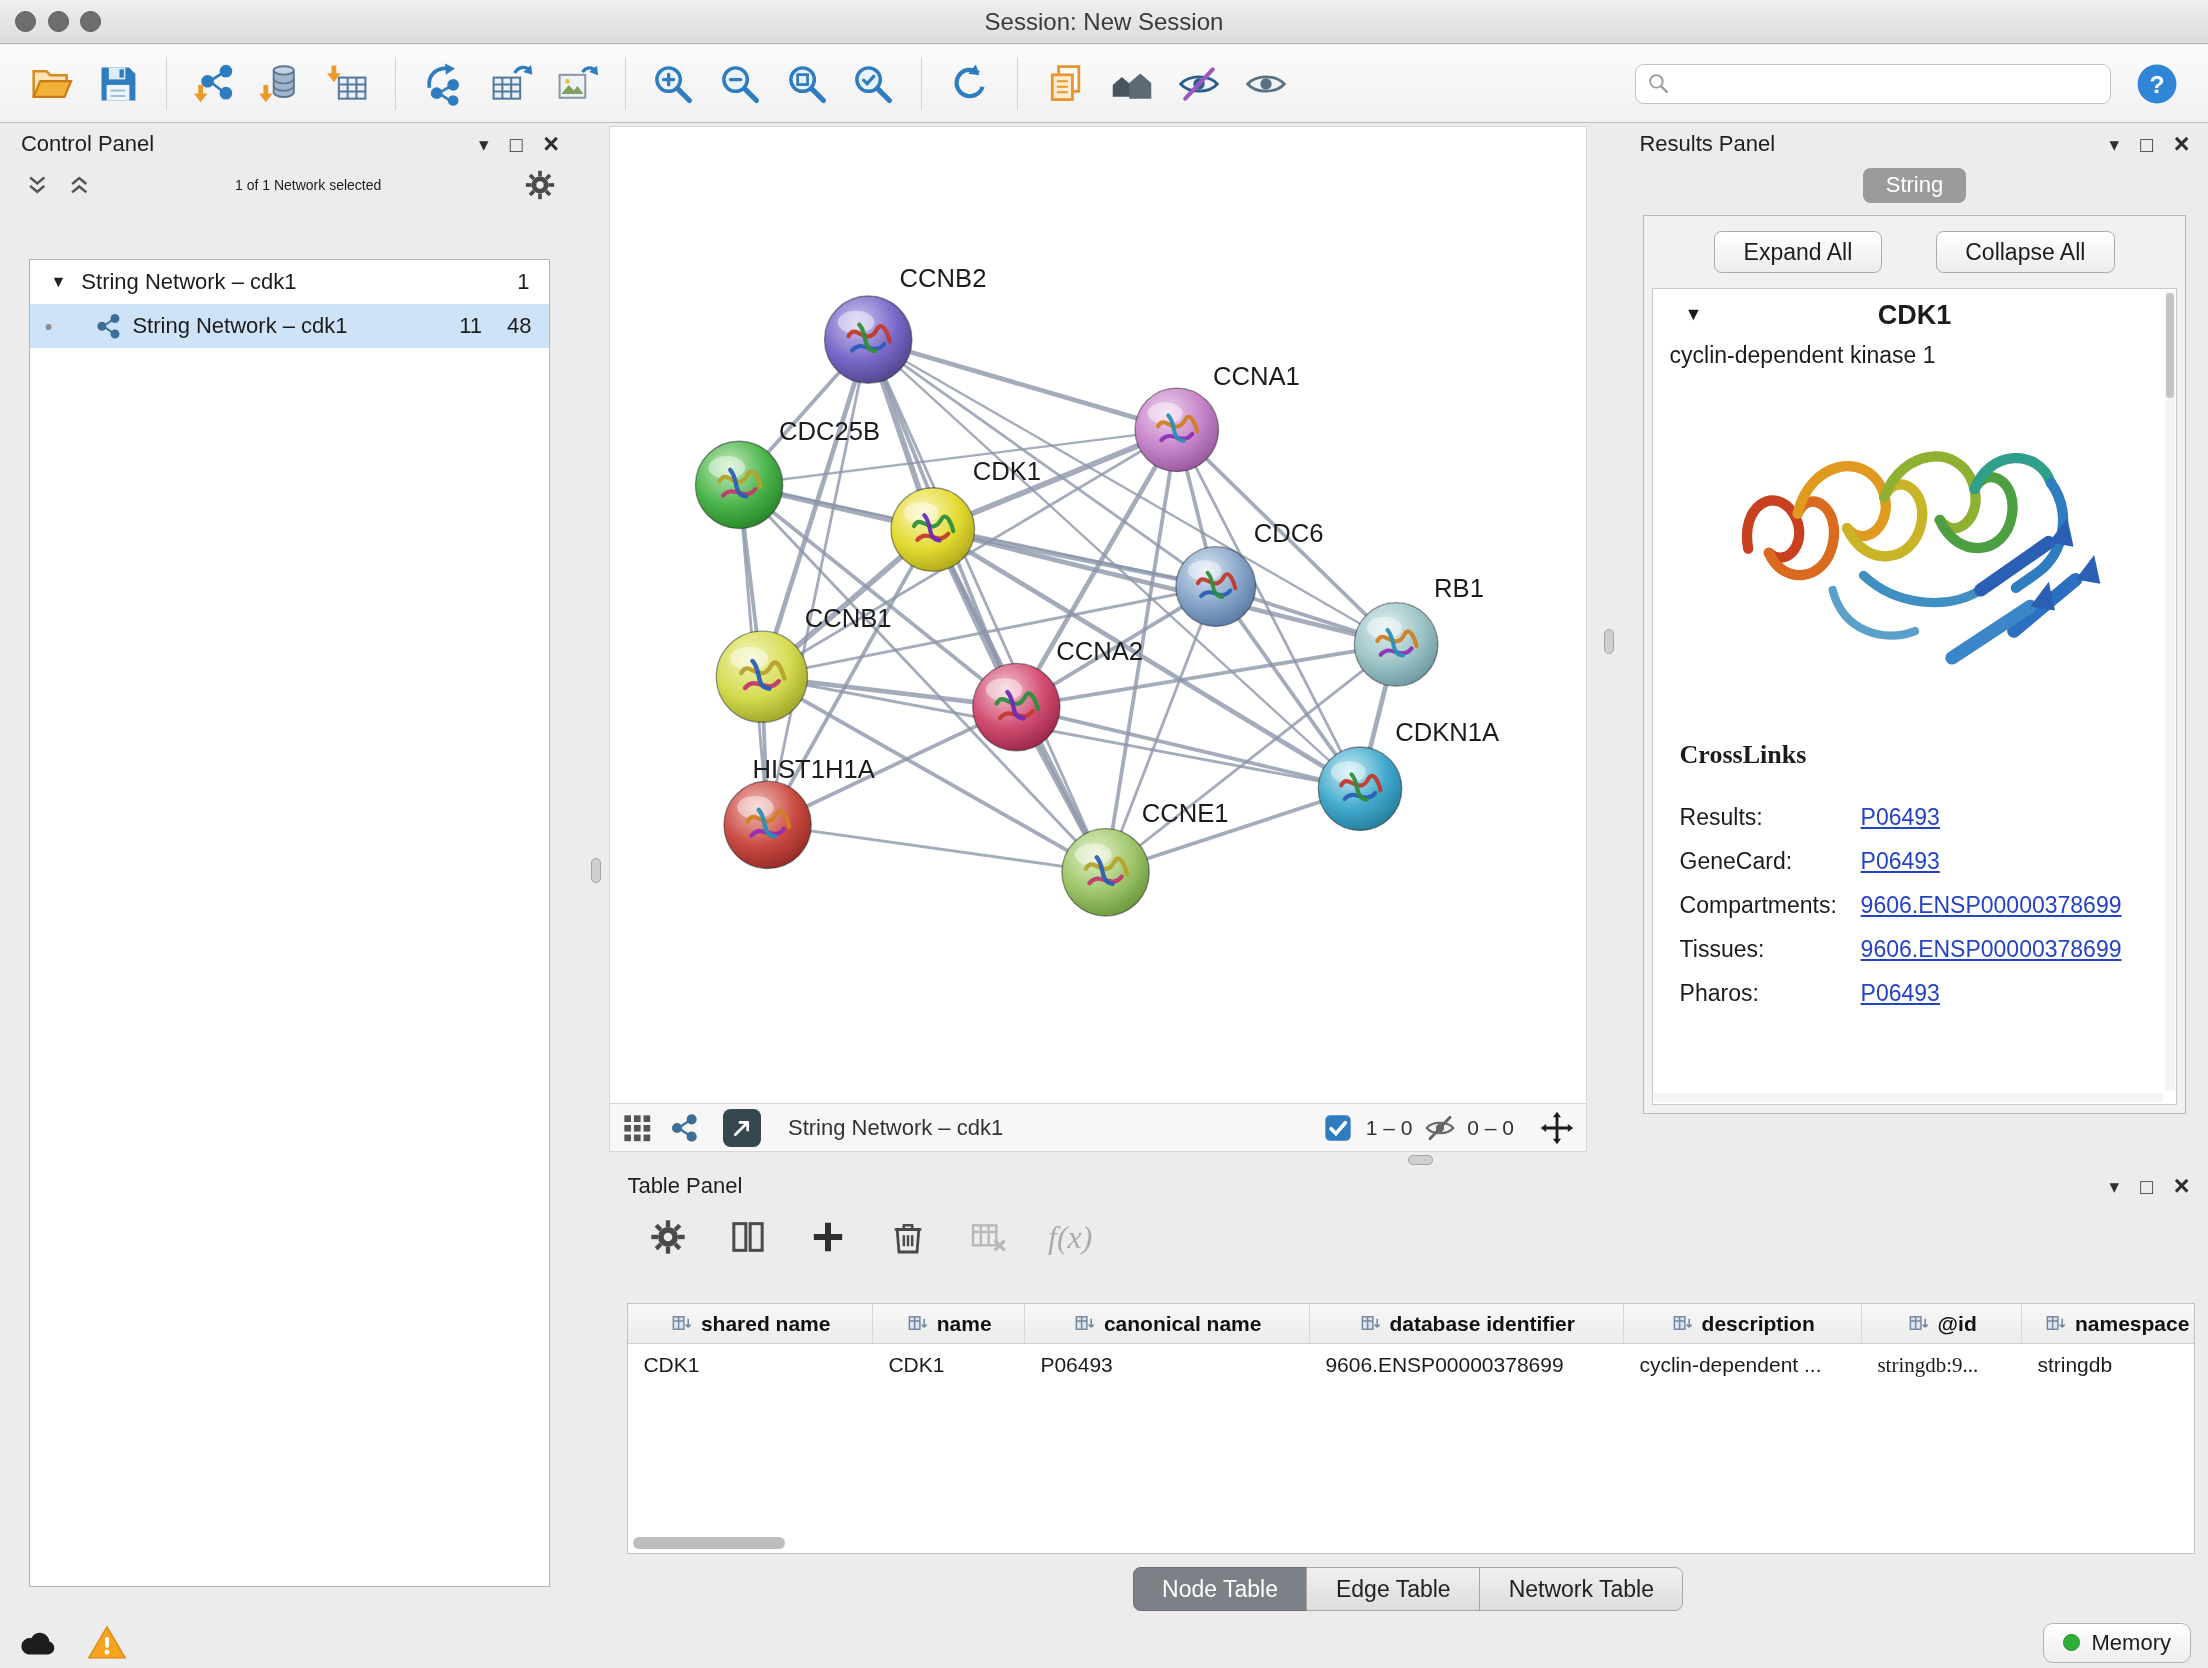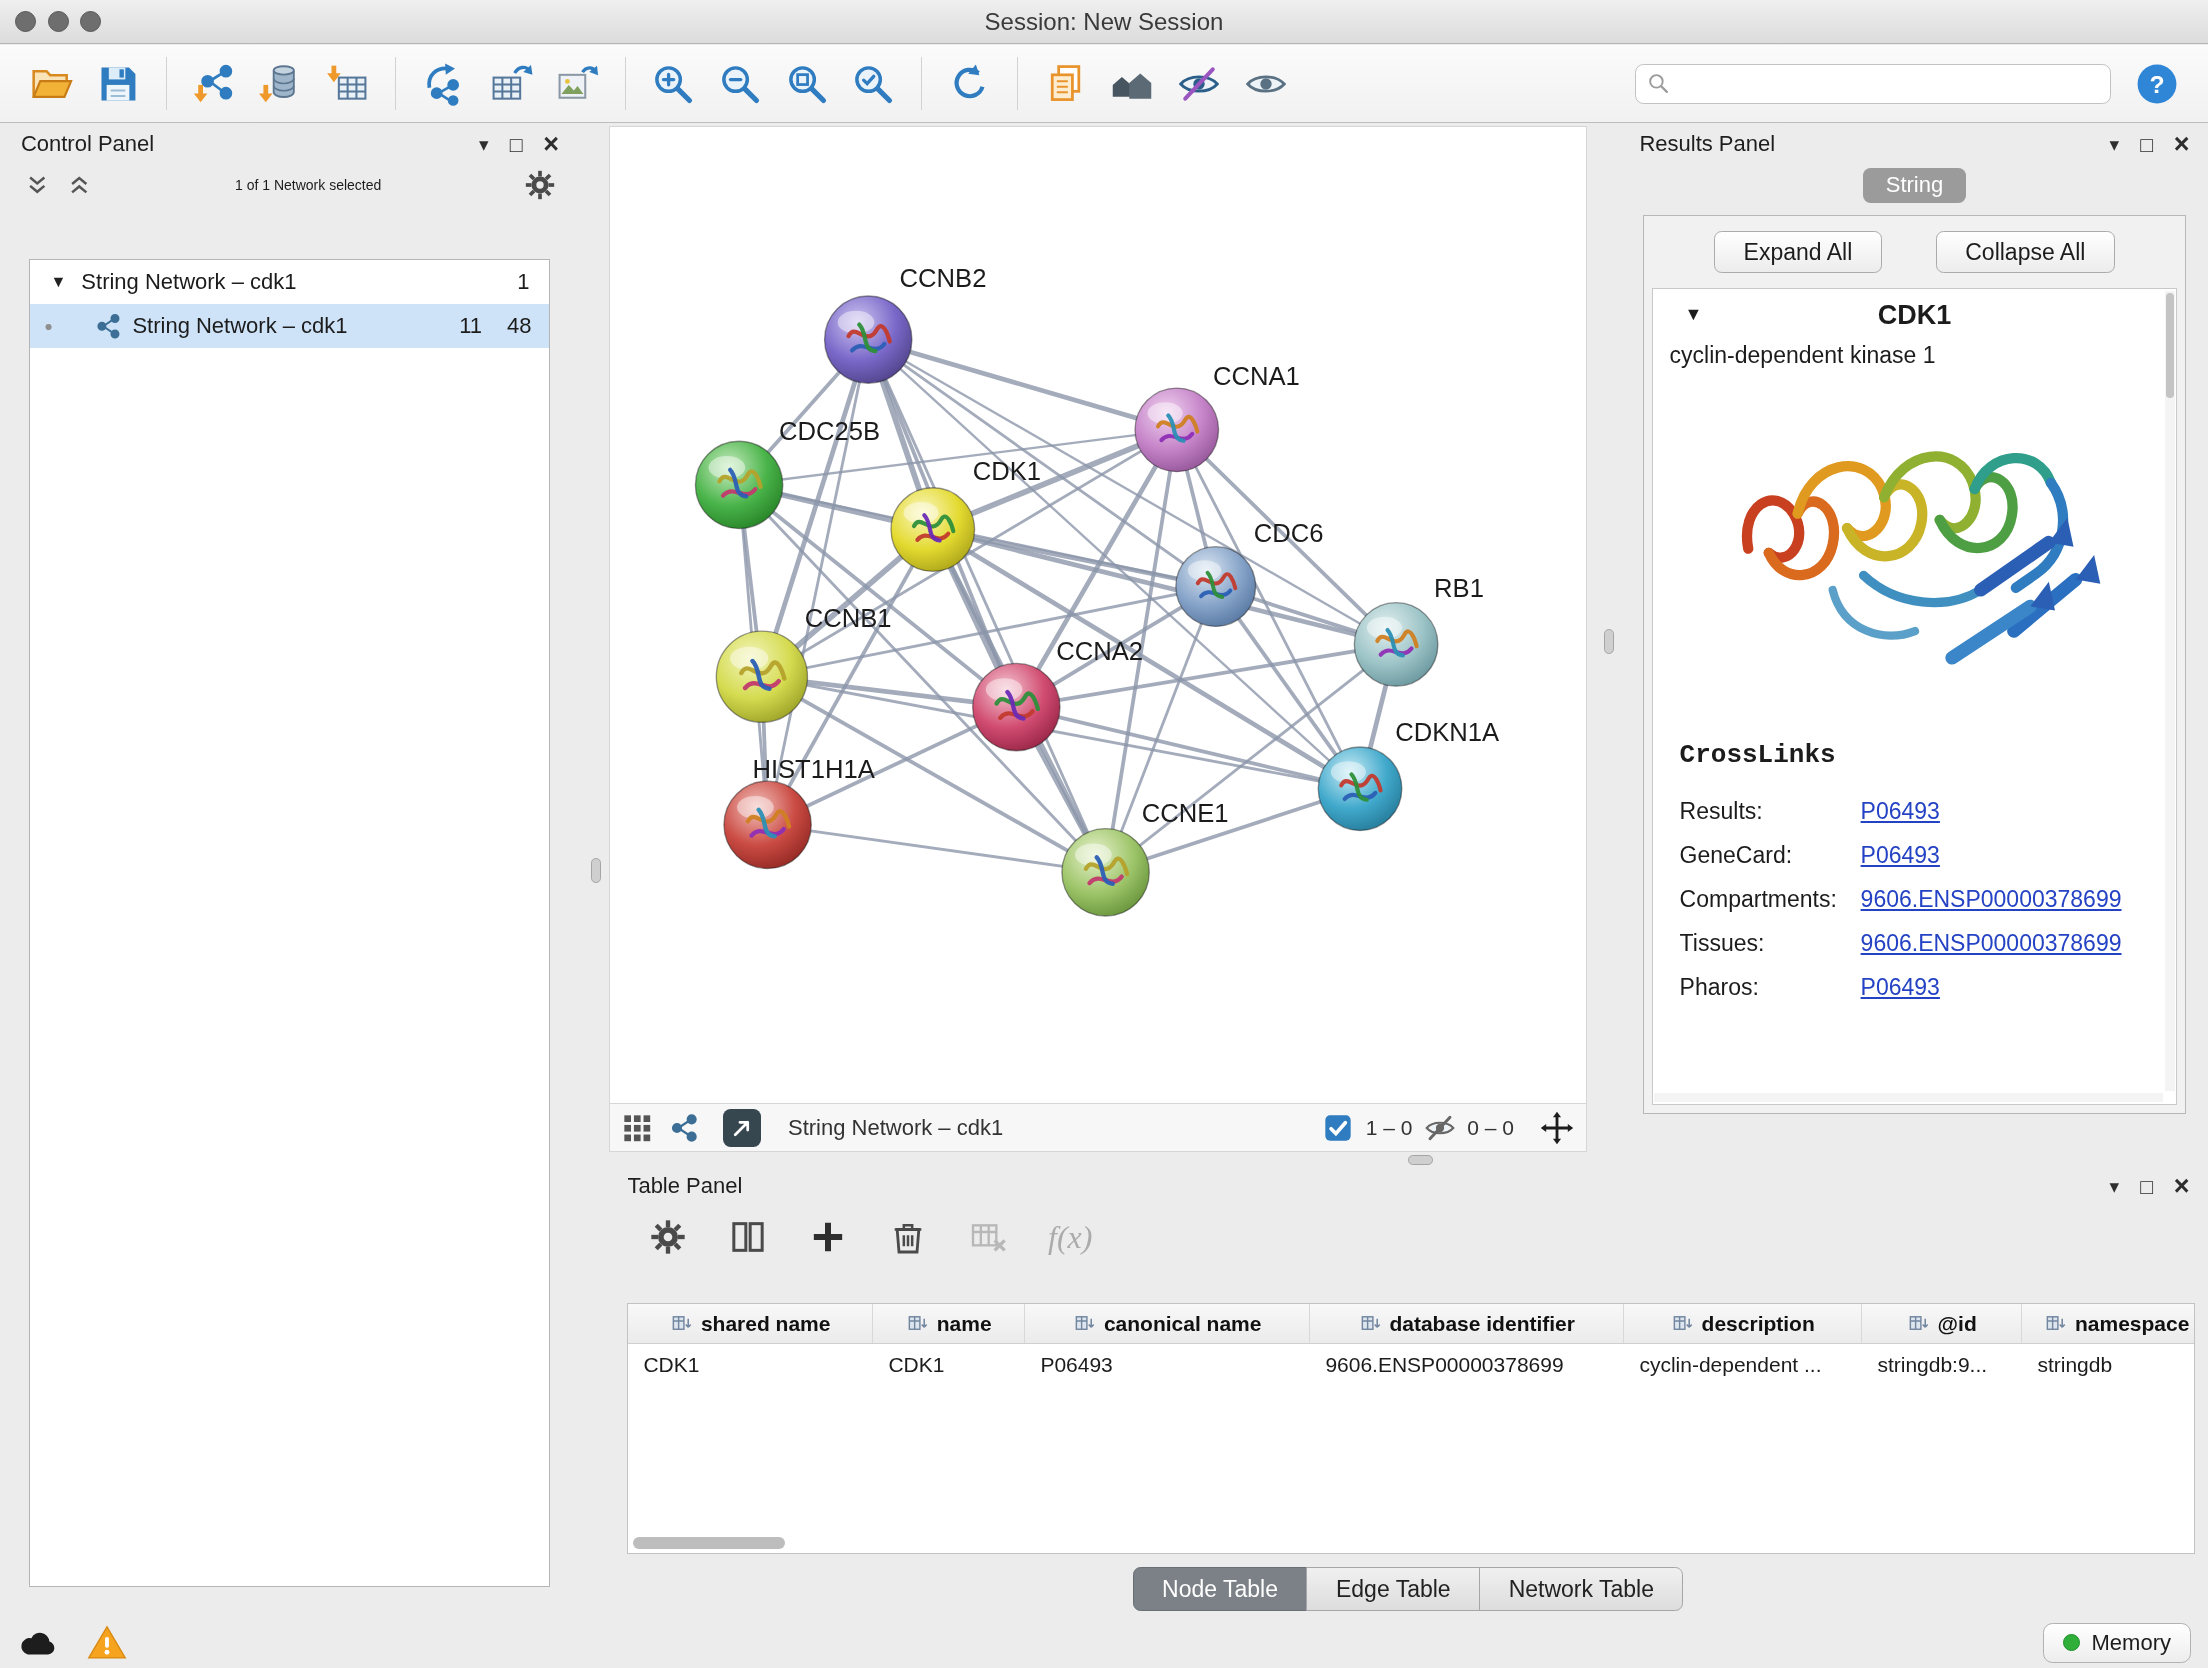--- a/index.html
+++ b/index.html
@@ -94,21 +94,21 @@
   .rp-btn{height:42px;padding:0 28.5px;display:flex;align-items:center;border:1px solid #ababab;
           border-radius:7.6px;background:linear-gradient(#ffffff,#ececec);font-size:23px;cursor:pointer}
   .rp-content{position:absolute;left:7.6px;right:7.6px;top:72px;bottom:7.6px;background:#fff;
               border:1px solid #c9c9c9;overflow:hidden}
   .sec-head{position:relative;height:53px}
   .sec-head .caret{position:absolute;left:32px;top:15px;font-size:18px;cursor:pointer}
   .sec-head .name{position:absolute;left:0;right:0;top:11.4px;text-align:center;font-size:27px;font-weight:bold}
   .sec-desc{font-size:23px;padding-left:17px}
   .protein-img{display:block;width:418px;height:350px;margin:15px auto 0}
   .cl-wrap{padding-left:27px;margin-top:5.7px}
-  .cl-title{font-family:Liberation Mono, monospace;font-size:26px;font-weight:bold;margin-bottom:20px}
+  .cl-title{font-family:Liberation Serif, serif;font-size:26px;font-weight:bold;margin-bottom:26px}
   .cl-row{display:flex;align-items:center;height:44px}
   .cl-label{width:181px;font-size:23px}
   .cl-link{font-size:23px;color:#2443c4;text-decoration:underline;cursor:pointer}
   .rp-vscroll{position:absolute;top:1.9px;right:1.9px;bottom:13.3px;width:9.5px;background:#f4f4f4}
   .rp-vthumb{position:absolute;top:1.9px;left:1px;width:7.6px;height:105px;background:#c4c4c4;border-radius:3.8px;cursor:pointer}
   .rp-hscroll{position:absolute;left:1.9px;bottom:1.9px;right:13.3px;height:9.5px;background:#f4f4f4}
 
   
   #table-panel{left:616px;top:1168px;width:1585px;height:451px}
   .tp-toolbar{display:flex;align-items:center;gap:40px;padding:13.3px 0 7.6px 32px}
@@ -896,21 +896,21 @@
           <span>namespace</span>
         </div>
       </div>
     <div>
         <div class="t-row">
           <div class="t-cell" style="width: 245px;">CDK1</div>
           <div class="t-cell" style="width: 152px;">CDK1</div>
           <div class="t-cell" style="width: 285px;">P06493</div>
           <div class="t-cell" style="width: 314px;">9606.ENSP00000378699</div>
           <div class="t-cell" style="width: 238px;">cyclin-dependent ...</div>
-          <div class="t-cell" style="width: 160px;">stringdb:9...</div>
+          <div class="t-cell" style="width: 160px; font-family: Liberation Serif, serif;">stringdb:9...</div>
           <div class="t-cell" style="width: 190px;">stringdb</div>
         </div>
       </div>
     <div class="h-thumb"></div>
   </div>
   <div class="table-tabs">
     <div class="t-tab sel">Node Table</div>
     <div class="t-tab">Edge Table</div>
     <div class="t-tab">Network Table</div>
   </div>

